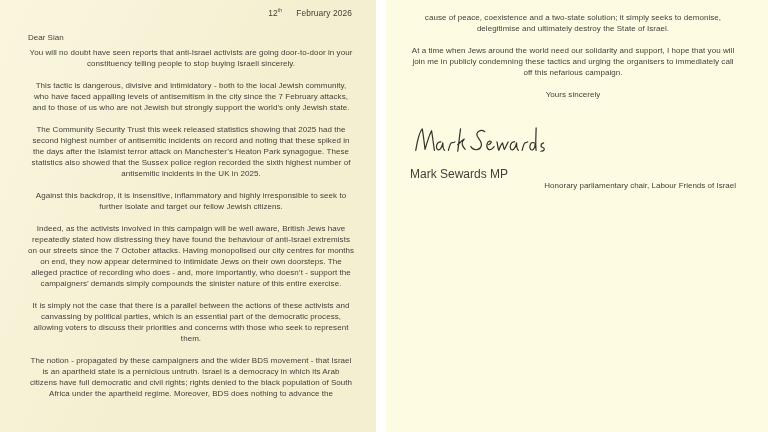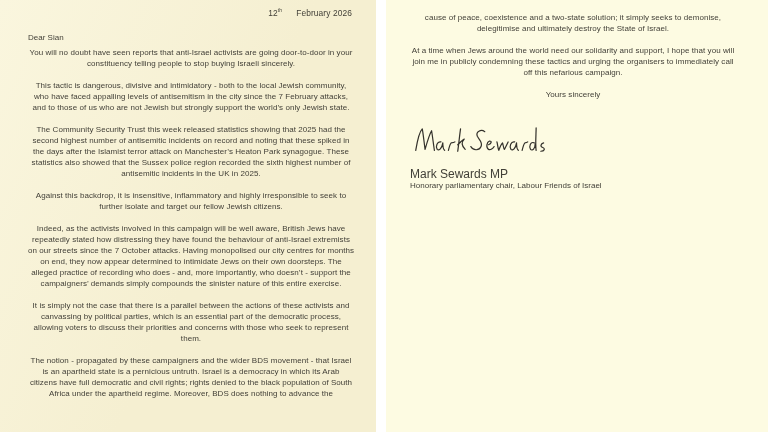--- a/index.html
+++ b/index.html
@@ -63,21 +63,21 @@
     fill: none;
     stroke: var(--ink, #33312b);
     stroke-width: 1.3;
     stroke-linecap: round;
     stroke-linejoin: round;
   }
   .signer-name {
     font-size: 12px; line-height: 12px; margin: 4px 0 0 0;
   }
   .signer-title {
-    font-size: 8px; line-height: 12px; margin: 0;
+    font-size: 8px; line-height: 12px; margin: 0; text-align: right;
   }
 </style>
 </head>
 <body>
 
 <div class="stage">
 
   <section class="page page-left">
     <div class="date"><span>12</span><sup>th</sup><span class="month">February 2026</span></div>
 

